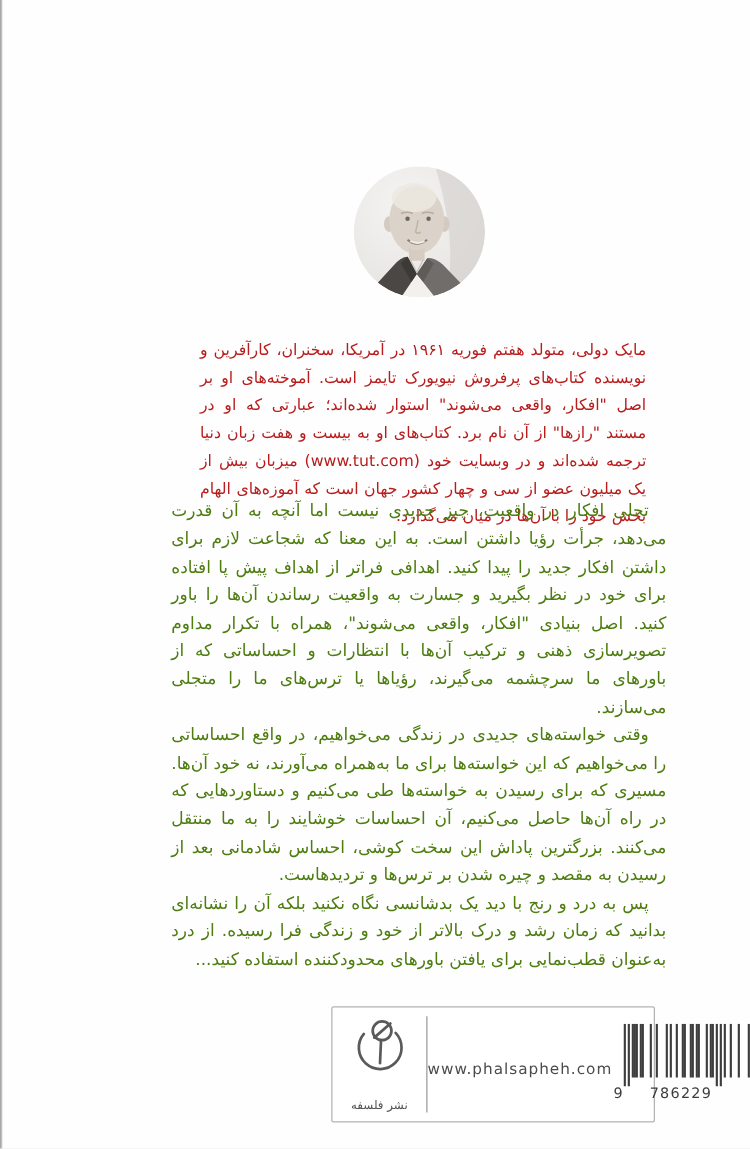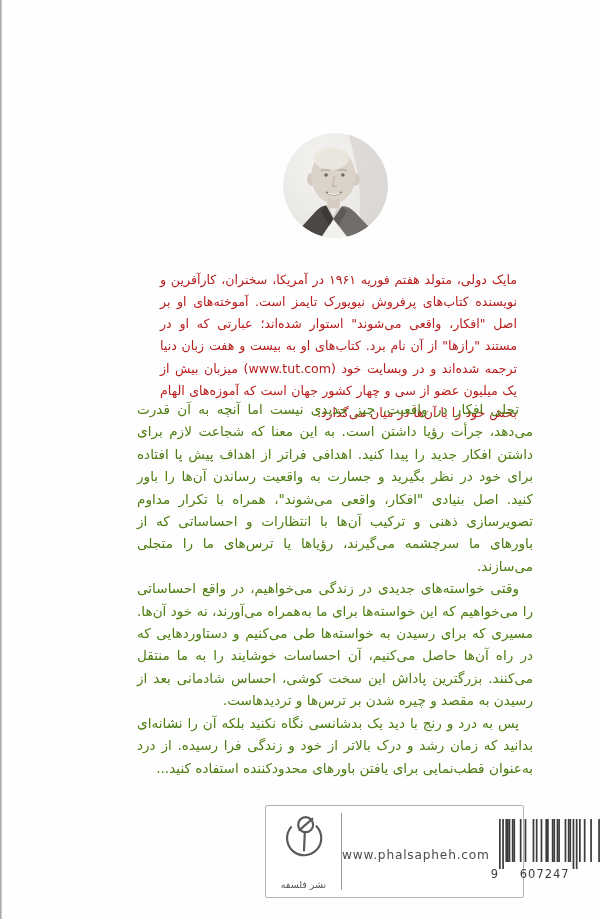--- a/index.html
+++ b/index.html
@@ -178,20 +178,20 @@
               <rect x="140.20" y="0" width="1.72" height="43"></rect>
               <rect x="141.80" y="0" width="1.72" height="43"></rect>
               <rect x="145.00" y="0" width="1.72" height="43"></rect>
               <rect x="151.40" y="0" width="1.72" height="43"></rect>
               <rect x="156.20" y="0" width="1.72" height="50"></rect>
               <rect x="159.40" y="0" width="1.72" height="50"></rect>
             </g>
           </svg>
         <div class="barcode-digits">
           <span class="bd-first">9</span>
-          <span class="bd-left">607247</span>
+          <span class="bd-left">786229</span>
           <span class="bd-right">830017</span>
         </div>
       </div>
     </div>
   </div>
 
 </div>
 
 </body></html>

